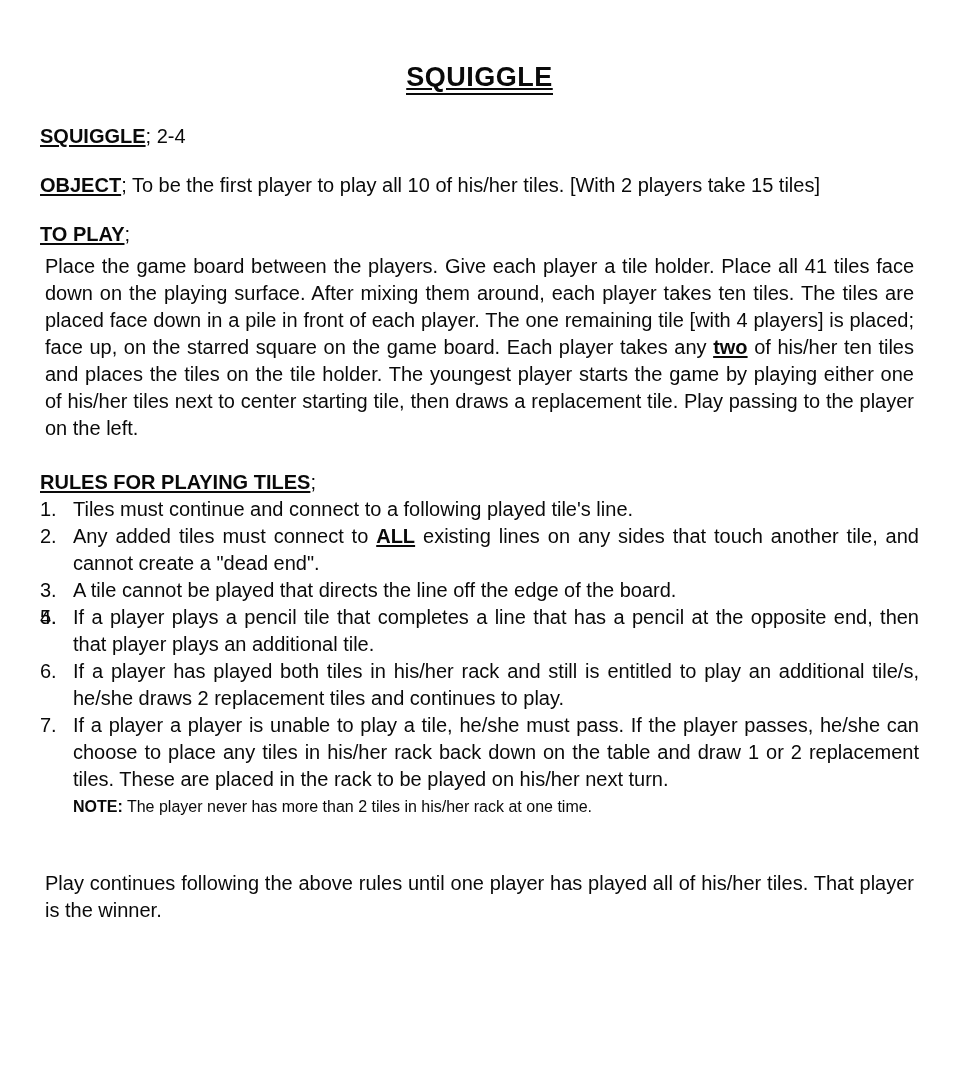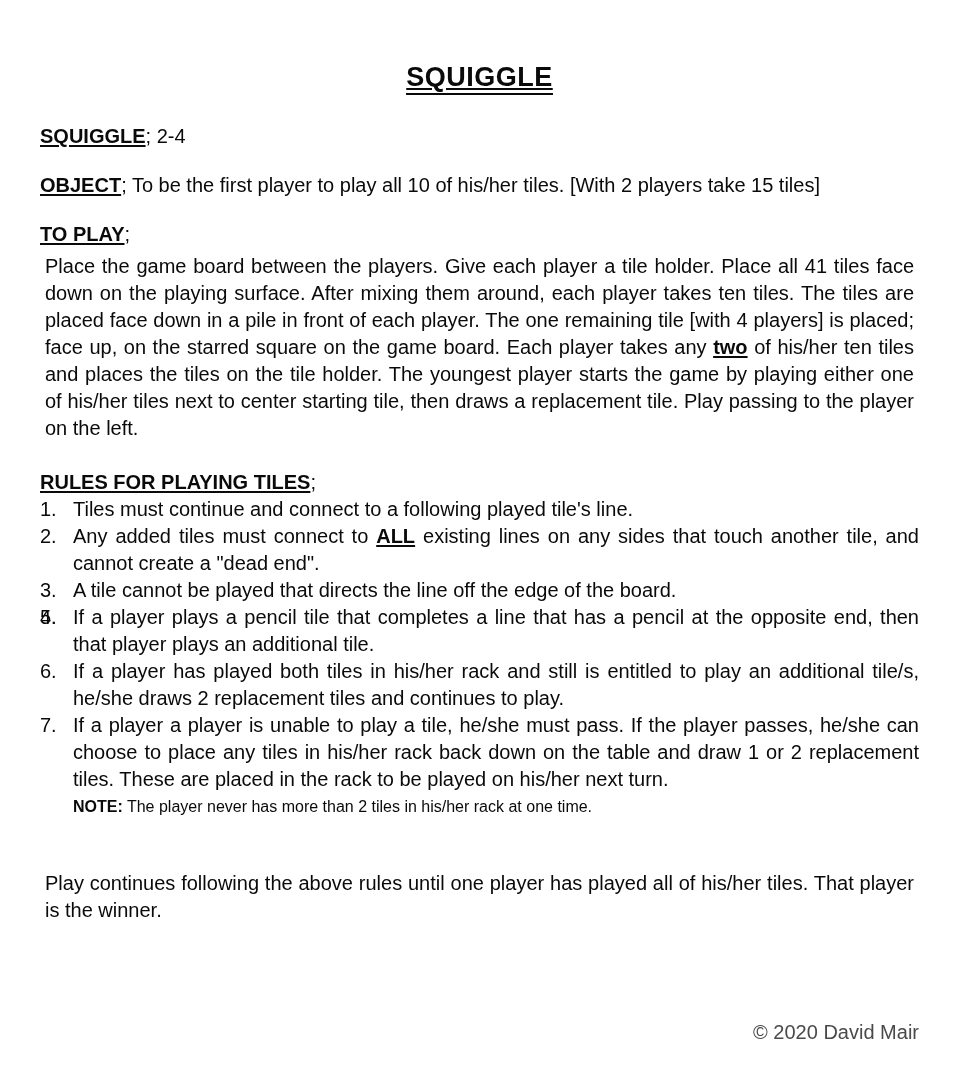--- a/index.html
+++ b/index.html
@@ -169,15 +169,14 @@
     <li class="rule-item">
       <span class="rule-num">7.</span><span>If a player a player is unable to play a tile, he/she must pass.  If the player passes, he/she can choose to place any tiles in his/her rack back down on the table and draw 1 or 2 replacement tiles. These are placed in the rack to be played on his/her next turn.</span>
       <div class="note-line"><span class="note-label">NOTE:</span><span>  The player never has more than 2 tiles in his/her rack at one time.</span></div>
     </li>
   </ol>
 
   <div class="gap-before-winning"></div>
 
   <p class="para">Play continues following the above rules until one player has played all of his/her tiles. That player is the winner.</p>
 
-  <div class="footer">© 2020 David Mair</div>
 
 </div>
 
 </body></html>

